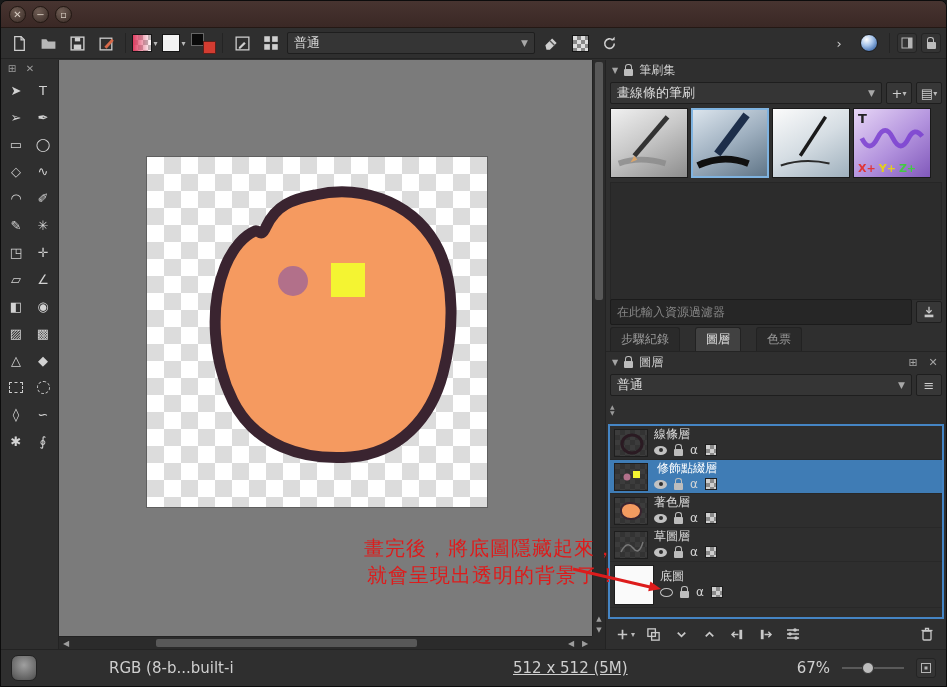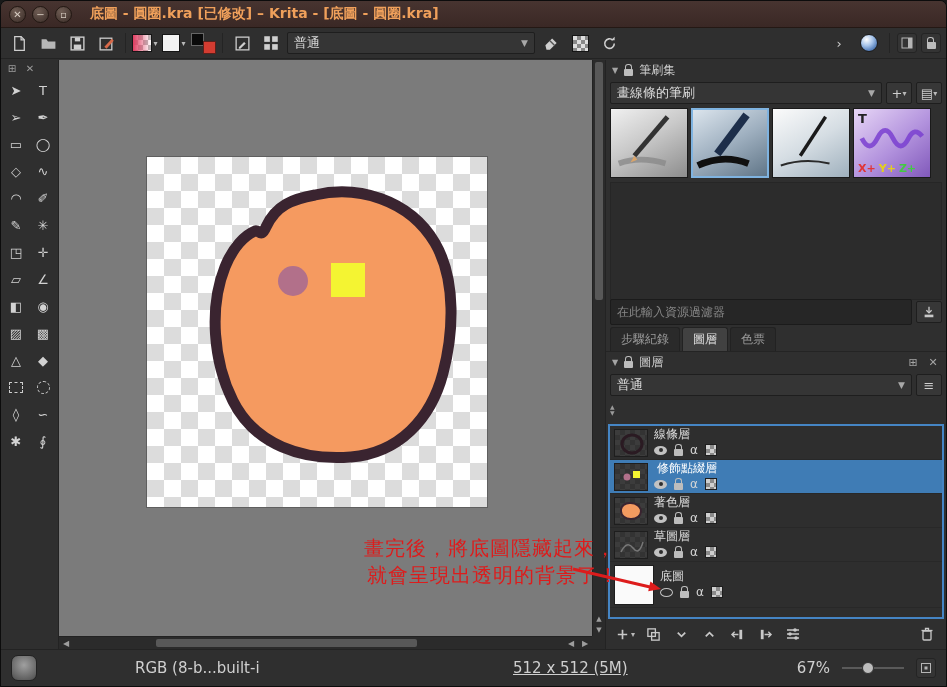--- a/index.html
+++ b/index.html
@@ -84,21 +84,21 @@
   .p2{background:linear-gradient(150deg,#dde6ee 0%,#9fb0c0 50%,#5f7486 100%);}
   .p3{background:linear-gradient(150deg,#fbfbfb 0%,#d5dde3 50%,#9fb0bd 100%);}
   .p4{background:linear-gradient(140deg,#e7d6f6 0%,#b292dd 55%,#8159bb 100%);}
   .preset svg{position:absolute;inset:0;}
   .p-letter{position:absolute;left:4px;top:2px;font-weight:bold;font-size:13px;color:#222;}
   .p-labels{position:absolute;left:4px;bottom:2px;display:flex;gap:3px;font-weight:bold;font-size:11px;}
   .brush-empty{flex:0 0 118px;background:#2c2c2c;margin:0 4px;border:1px solid #262626;}
   .search-row{height:24px;display:flex;gap:4px;align-items:center;padding:0 4px;}
   .search-input{flex:1;height:20px;background:#262626;border:1px solid #1b1b1b;border-radius:2px;color:#cfcfcf;font-size:12px;padding:12px 6px;font-family:inherit;}
   .search-input::placeholder{color:#878787;}
-  .tabs{height:22px;display:flex;align-items:flex-end;gap:2px;padding:0 4px;border-bottom:1px solid #242424;margin-top:6px;}
+  .tabs{height:22px;display:flex;align-items:flex-end;gap:15px;padding:0 4px;border-bottom:1px solid #242424;margin-top:6px;}
   .tab{padding:3px 10px 3px;font-size:12px;background:#2a2a2a;color:#9c9c9c;border:1px solid #222;border-bottom:none;border-radius:3px 3px 0 0;}
   .tab.active{background:#414141;color:#e4e4e4;}
   .blend-row{height:26px;display:flex;gap:4px;align-items:center;padding:0 4px;}
   .opacity-row{height:24px;display:flex;align-items:center;gap:3px;padding:0 4px;}
   .opacity-bar{position:relative;flex:1;height:20px;background:#262626;border:1px solid #1d1d1d;border-radius:2px;overflow:hidden;}
   .opacity-fill{position:absolute;inset:0;width:100%;background:linear-gradient(#5292cd,#3a76b0);}
   .opacity-text{position:absolute;inset:0;display:flex;align-items:center;justify-content:center;font-size:12px;color:#f2f2f2;}
   .stepper{display:flex;flex-direction:column;color:#9a9a9a;font-size:6px;line-height:6px;}
   .layer-list{flex:1;margin:2px 2px 0;border:2px solid #4585c4;background:#2e2e2e;overflow:hidden;}
   .layer-row{height:34px;display:flex;align-items:center;gap:6px;padding:1px 4px;border-bottom:1px solid #282828;}
@@ -122,40 +122,39 @@
     linear-gradient(45deg,#8a8a8a 25%,transparent 25%,transparent 75%,#8a8a8a 75%);
     background-size:8px 8px;background-position:0 0,4px 4px;}
   .blob-mini{position:absolute;left:5px;top:4px;width:22px;height:18px;background:#f59a60;border:2px solid #3a2430;border-radius:46% 54% 50% 50%;}
   .layer-toolbar{height:30px;display:flex;align-items:center;gap:6px;padding:0 8px;}
   .lt-btn{display:flex;align-items:center;justify-content:center;gap:1px;min-width:22px;height:22px;border-radius:3px;color:#c8c8c8;}
   .lt-btn svg{display:block;}
   .push{margin-left:auto;}
   
   .statusbar{position:absolute;left:0;right:0;bottom:0;height:37px;background:#2f2f2f;border-top:1px solid #232323;display:flex;align-items:center;padding:0 10px;gap:10px;font-size:15px;color:#cfcfcf;}
   .brush-preview{width:26px;height:26px;border-radius:7px;background:radial-gradient(circle at 50% 38%,#a0a0a0,#4c4c4c);border:1px solid #222;}
-  .profile-text{margin-left:88px;white-space:nowrap;}
+  .profile-text{margin-left:62px;white-space:nowrap;}
   .size-text{position:absolute;left:512px;text-decoration:underline;white-space:nowrap;}
   .zoom-cluster{margin-left:auto;display:flex;align-items:center;gap:12px;justify-content:flex-end;}
   .zslider{position:relative;width:62px;height:14px;}
   .zslider .track{position:absolute;left:0;right:0;top:6px;height:2px;background:#5a5a5a;}
   .zslider .knob{position:absolute;left:20px;top:1px;width:12px;height:12px;border-radius:50%;background:#bdbdbd;border:1px solid #333;}
   
   .annotation{position:absolute;inset:0;pointer-events:none;z-index:50;}
   .ann-text{position:absolute;color:#dd1c1c;font-size:20px;font-weight:normal;white-space:nowrap;letter-spacing:1px;}
 </style>
 </head>
 <body>
 
 <div class="window">
 
   <div class="titlebar">
     <div class="winbtn">✕</div>
     <div class="winbtn">−</div>
     <div class="winbtn">▫</div>
-    <div class="title-text">底圖 - 圓圈.kra [已修改] – Krita - [底圖 - 圓圈.kra]</div>
   </div>
 
   <div class="toolbar">
     <div class="tbtn">
       <svg width="17" height="17" viewBox="0 0 16 16">
           <path d="M3.5 1.5h6l3 3v10h-9z" fill="none" stroke="#cfcfcf" stroke-width="1.2"></path>
           <path d="M9.5 1.5v3h3" fill="none" stroke="#cfcfcf" stroke-width="1.2"></path>
         </svg>
     </div>
     <div class="tbtn">

